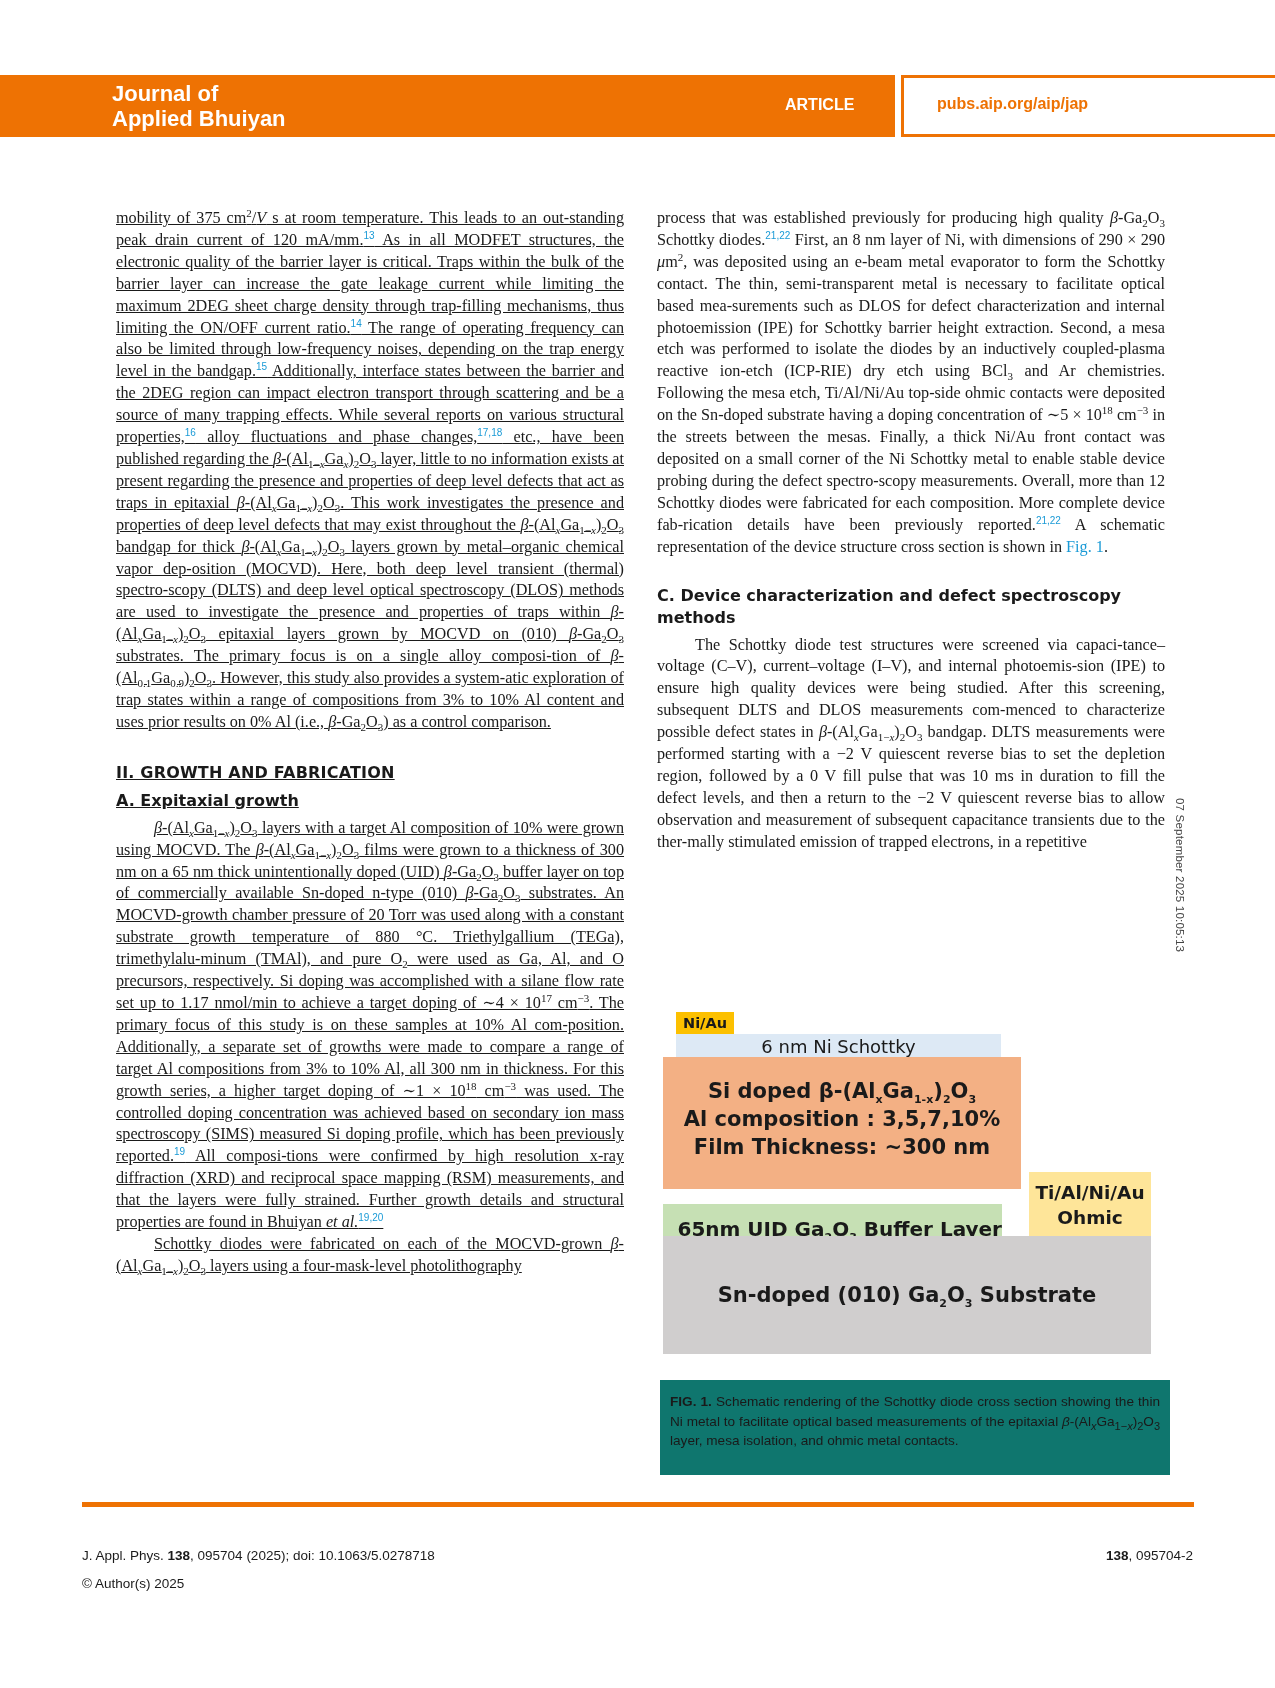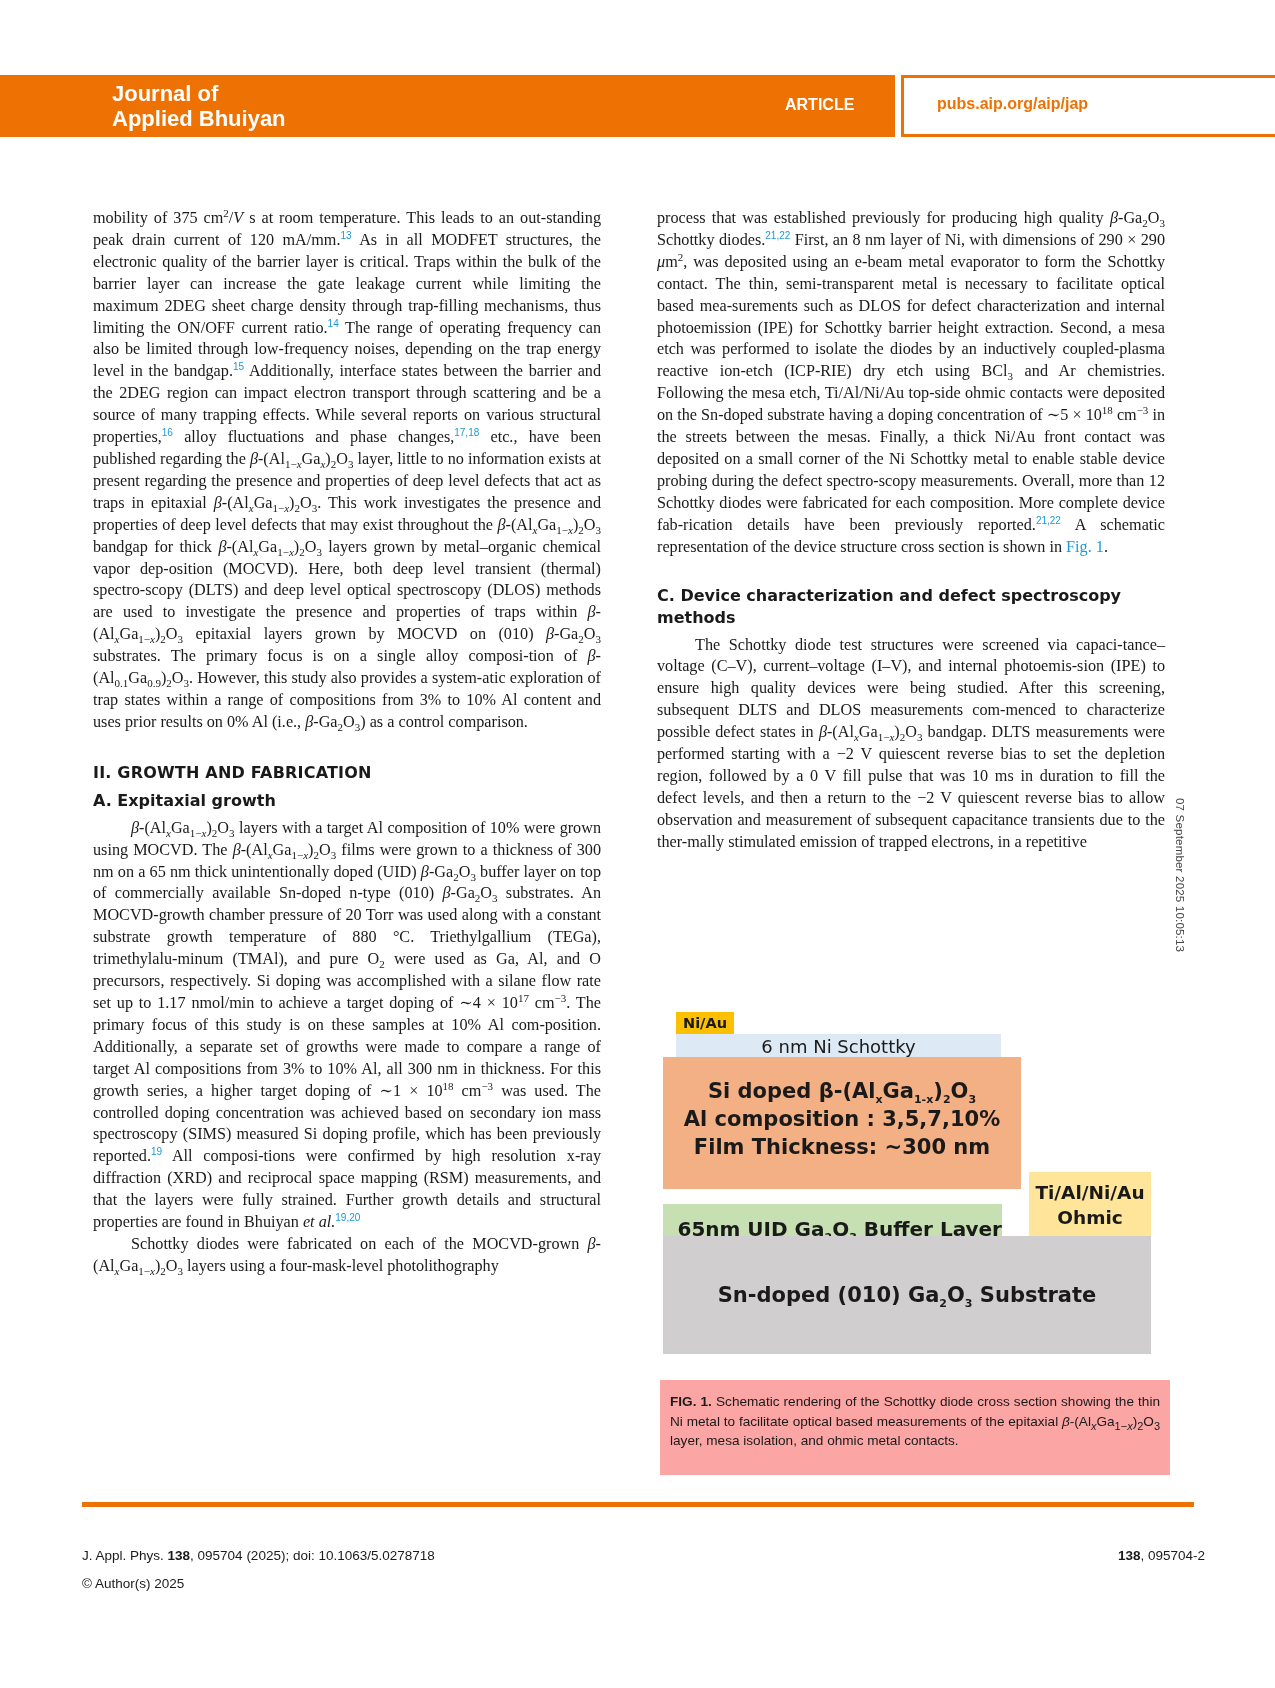--- a/index.html
+++ b/index.html
@@ -9,21 +9,21 @@
   
   .banner { position: absolute; top: 75px; left: 0; width: 1275px; height: 62px; }
   .banner-left { position: absolute; left: 0; top: 0; width: 895px; height: 62px; background: #ee7203; }
   .journal-title { position: absolute; left: 112px; top: 6px; color: #fff; font-family: "Liberation Sans", "DejaVu Sans", sans-serif; font-weight: bold; font-size: 22px; line-height: 25px; }
   .article-label { position: absolute; left: 785px; top: 21px; color: #fff; font-family: "Liberation Sans", sans-serif; font-weight: bold; font-size: 16px; }
   .banner-right { position: absolute; left: 901px; top: 0; width: 374px; height: 62px; border: 3px solid #ee7203; border-right: none; background: #fff; }
   .site-link { position: absolute; left: 33px; top: 17px; color: #ee7203; font-family: "Liberation Sans", sans-serif; font-weight: bold; font-size: 16px; text-decoration: none; }
 
   
   .col { position: absolute; top: 208px; width: 508px; font-size: 16.2px; line-height: 21.9px; text-align: justify; }
-  .col-left { left: 93px; }
+  .col-left { left: 116px; text-decoration: underline; }
   .col-right { left: 657px; }
   .col p { margin: 0; hyphens: manual; }
   .indent { text-indent: 38px; }
   sup.ref { color: #1a9ad6; font-size: 10px; line-height: 0; vertical-align: super; font-family: "Liberation Sans", sans-serif; }
   .link { color: #1a9ad6; }
   sub, sup { font-size: 11px; line-height: 0; }
   i { font-style: italic; }
 
   h2.sec { font-family: "DejaVu Sans", sans-serif; font-weight: 600; font-size: 16px; line-height: 22px; margin: 28px 0 6px 0; text-align: left; letter-spacing: 0.2px; }
   h3.sub { font-family: "DejaVu Sans", sans-serif; font-weight: 600; font-size: 16px; line-height: 22px; margin: 4px 0 6px 0; text-align: left; }
@@ -35,29 +35,29 @@
   
   .figure { position: absolute; left: 657px; top: 1010px; width: 520px; height: 352px; }
   .layer { position: absolute; font-family: "DejaVu Sans", sans-serif; font-weight: bold; color: #1a1a1a; text-align: center; }
   .niau { left: 19px; top: 2px; width: 58px; height: 23px; background: #fcc000; font-size: 14.5px; line-height: 23px; }
   .schottky { left: 19px; top: 24px; width: 325px; height: 23px; background: #dde9f5; font-weight: normal; font-size: 18px; line-height: 25px; }
   .sidoped { left: 6px; top: 47px; width: 358px; height: 132px; background: #f3b084; font-size: 21px; line-height: 28px; padding-top: 20px; }
   .buffer { left: 6px; top: 194px; width: 339px; height: 48px; background: #c6e0b4; font-size: 20px; line-height: 50px; text-align: right; }
   .ohmic { left: 372px; top: 162px; width: 122px; height: 66px; background: #fee599; font-size: 18.5px; line-height: 25px; padding-top: 8px; }
   .substrate { left: 6px; top: 226px; width: 488px; height: 118px; background: #d0cece; font-size: 21px; line-height: 118px; }
 
-  .caption { position: absolute; left: 660px; top: 1380px; width: 510px; height: 95px; background: #fca5a5; padding: 12px 10px 0 10px; font-family: "Liberation Sans", sans-serif; font-size: 13.6px; line-height: 19.6px; text-align: justify; color: #1a1a1a; }
+  .caption { position: absolute; left: 660px; top: 1380px; width: 510px; height: 95px; background: #0f766e; padding: 12px 10px 0 10px; font-family: "Liberation Sans", sans-serif; font-size: 13.6px; line-height: 19.6px; text-align: justify; color: #1a1a1a; }
   .caption b { font-weight: bold; }
 
   
   .rule { position: absolute; left: 82px; top: 1502px; width: 1112px; height: 5px; background: #ee7203; }
   .footer { position: absolute; font-family: "Liberation Sans", sans-serif; font-size: 13.5px; color: #1a1a1a; }
   .foot-cite { left: 82px; top: 1548px; }
   .foot-copy { left: 82px; top: 1576px; }
-  .foot-page { right: 70px; top: 1548px; margin-left: 20px; }
+  .foot-page { right: 82px; top: 1548px; margin-left: 20px; }
   .foot-cite b, .foot-page b { font-weight: bold; }
 </style>
 </head>
 <body>
 
 <div class="banner">
   <div class="banner-left">
     <div class="journal-title">
       <div>Journal of</div>
       <div>Applied Bhuiyan</div>

